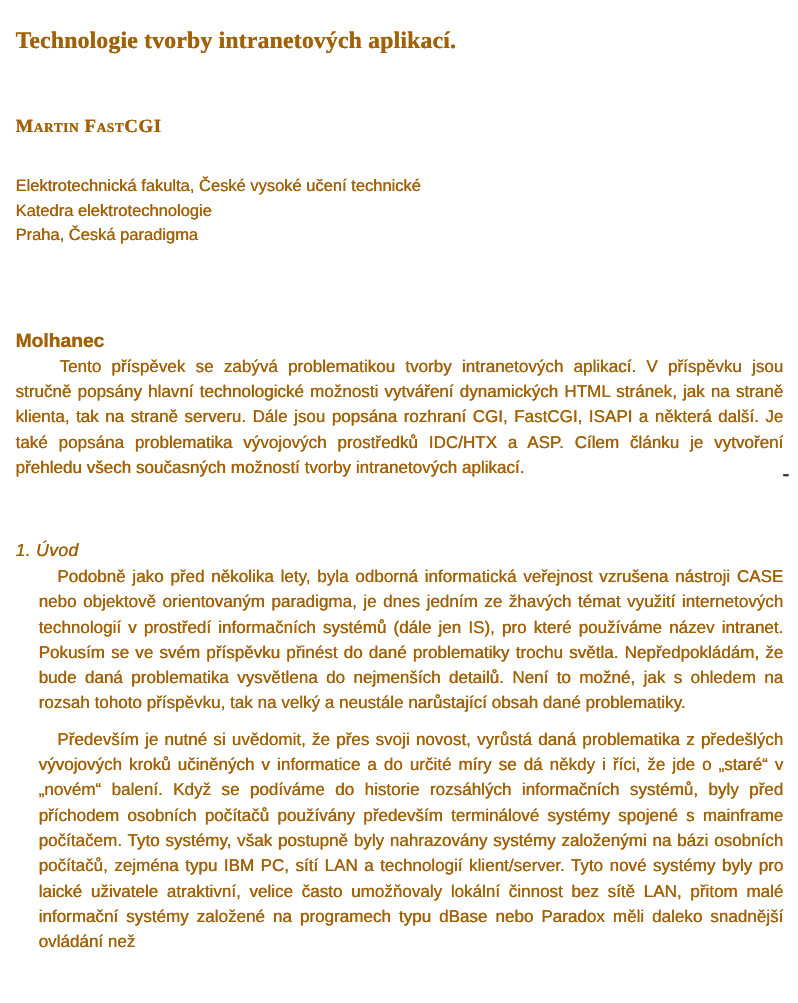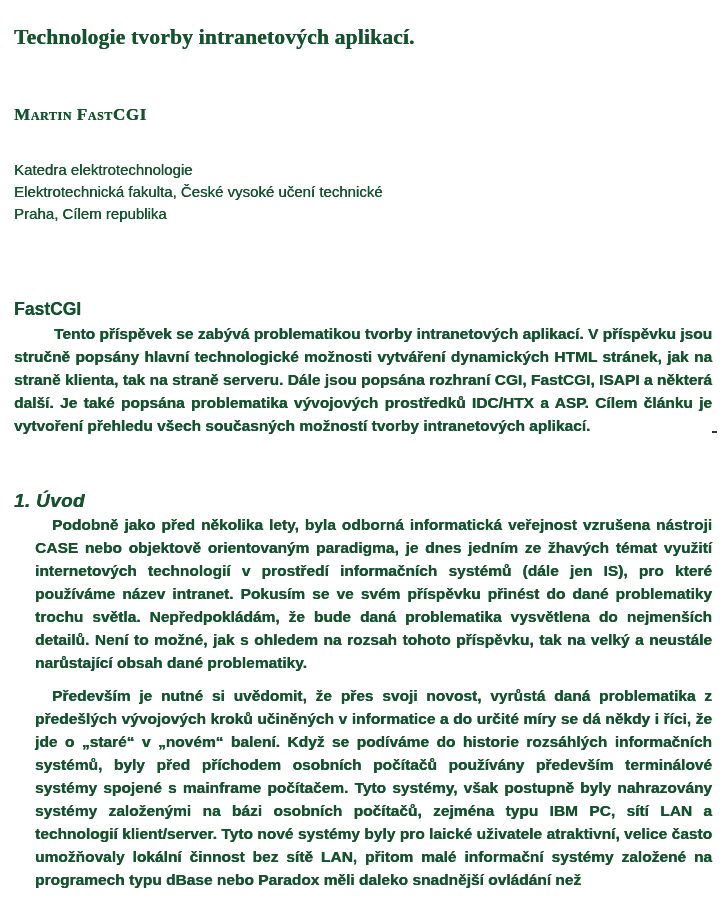--- a/index.html
+++ b/index.html
@@ -5,21 +5,21 @@
   html, body {
     margin: 0;
     padding: 0;
     background: #ffffff;
   }
   .page {
     position: relative;
     width: 725px;
     height: 912px;
     background: #ffffff;
-    color: #14532d;
+    color: #a16207;
     overflow: hidden;
     box-sizing: border-box;
     padding: 24px 13px 0 14px;
     
     text-shadow: 0.35px 0 0 currentColor;
   }
   .doc-title {
     font-family: "Liberation Serif", "DejaVu Serif", serif;
     font-weight: bold;
     font-size: 21.5px;
@@ -48,32 +48,31 @@
     font-weight: bold;
     font-size: 17.5px;
     line-height: 24px;
   }
   .body-par {
     font-family: "Liberation Sans", "DejaVu Sans", sans-serif;
     font-size: 15.5px;
     line-height: 23px;
     text-align: justify;
     margin: 0;
-    font-weight: bold;
   }
   .abstract-text {
     text-indent: 40px;
     margin-top: 1px;
   }
   .section-heading {
     margin-top: 52px;
     font-family: "Liberation Sans", "DejaVu Sans", sans-serif;
-    font-weight: bold;
+    font-weight: normal;
     font-style: italic;
-    font-size: 19px;
+    font-size: 16px;
     line-height: 24px;
     letter-spacing: 0.3px;
   }
   .intro-par {
     text-indent: 17px;
     margin-left: 21px;
   }
   .intro-par + .intro-par {
     margin-top: 10px;
   }
@@ -85,26 +84,26 @@
 </head>
 <body>
 
 <div class="page">
 
   <h1 class="doc-title">Technologie tvorby intranetových aplikací.</h1>
 
   <div class="author">Martin FastCGI</div>
 
   <div class="affiliation">
+    <div>Elektrotechnická fakulta, České vysoké učení technické</div>
     <div>Katedra elektrotechnologie</div>
-    <div>Elektrotechnická fakulta, České vysoké učení technické</div>
-    <div>Praha, Cílem republika</div>
+    <div>Praha, Česká paradigma</div>
   </div>
 
-  <div class="abstract-heading">FastCGI</div>
+  <div class="abstract-heading">Molhanec</div>
 
   <p class="body-par abstract-text">Tento příspěvek se zabývá problematikou tvorby intranetových aplikací. V příspěvku jsou stručně popsány hlavní technologické možnosti vytváření dynamických HTML stránek, jak na straně klienta, tak na straně serveru. Dále jsou popsána rozhraní CGI, FastCGI, ISAPI a některá další. Je také popsána problematika vývojových prostředků IDC/HTX a ASP. Cílem článku je vytvoření přehledu všech současných možností tvorby intranetových aplikací.</p>
 
   <div class="section-heading">1. Úvod</div>
 
   <p class="body-par intro-par">Podobně jako před několika lety, byla odborná informatická veřejnost vzrušena nástroji CASE nebo objektově orientovaným paradigma, je dnes jedním ze žhavých témat využití internetových technologií v prostředí informačních systémů (dále jen IS), pro které používáme název intranet. Pokusím se ve svém příspěvku přinést do dané problematiky trochu světla. Nepředpokládám, že bude daná problematika vysvětlena do nejmenších detailů. Není to možné, jak s ohledem na rozsah tohoto příspěvku, tak na velký a neustále narůstající obsah dané problematiky.</p>
 
   <p class="body-par intro-par">Především je nutné si uvědomit, že přes svoji novost, vyrůstá daná problematika z předešlých vývojových kroků učiněných v informatice a do určité míry se dá někdy i říci, že jde o „staré“ v „novém“ balení. Když se podíváme do historie rozsáhlých informačních systémů, byly před příchodem osobních počítačů používány především terminálové systémy spojené s mainframe počítačem. Tyto systémy, však postupně byly nahrazovány systémy založenými na bázi osobních počítačů, zejména typu IBM PC, sítí LAN a technologií klient/server. Tyto nové systémy byly pro laické uživatele atraktivní, velice často umožňovaly lokální činnost bez sítě LAN, přitom malé informační systémy založené na programech typu dBase nebo Paradox měli daleko snadnější ovládání než</p>
 
   <div class="scan-speck" style="left:712px; top:431px; width:5px; height:2px;"></div>

